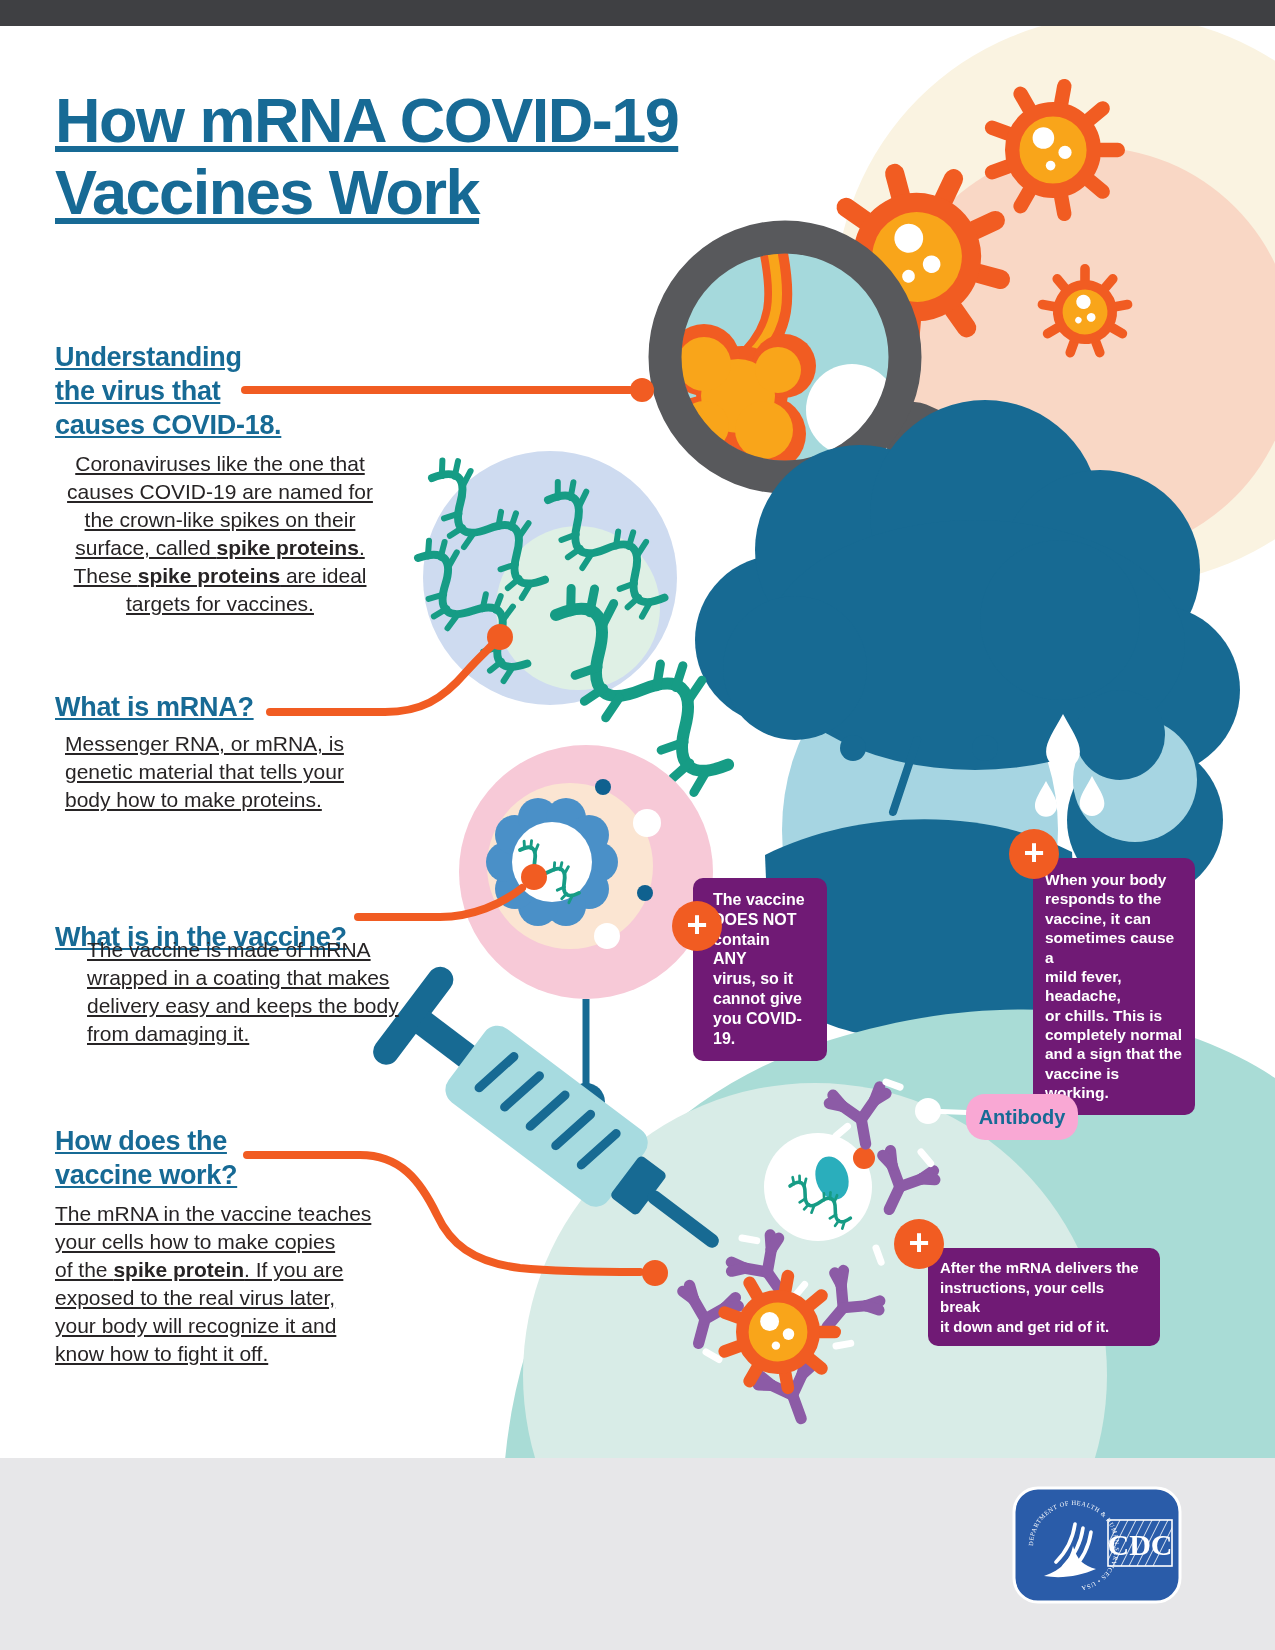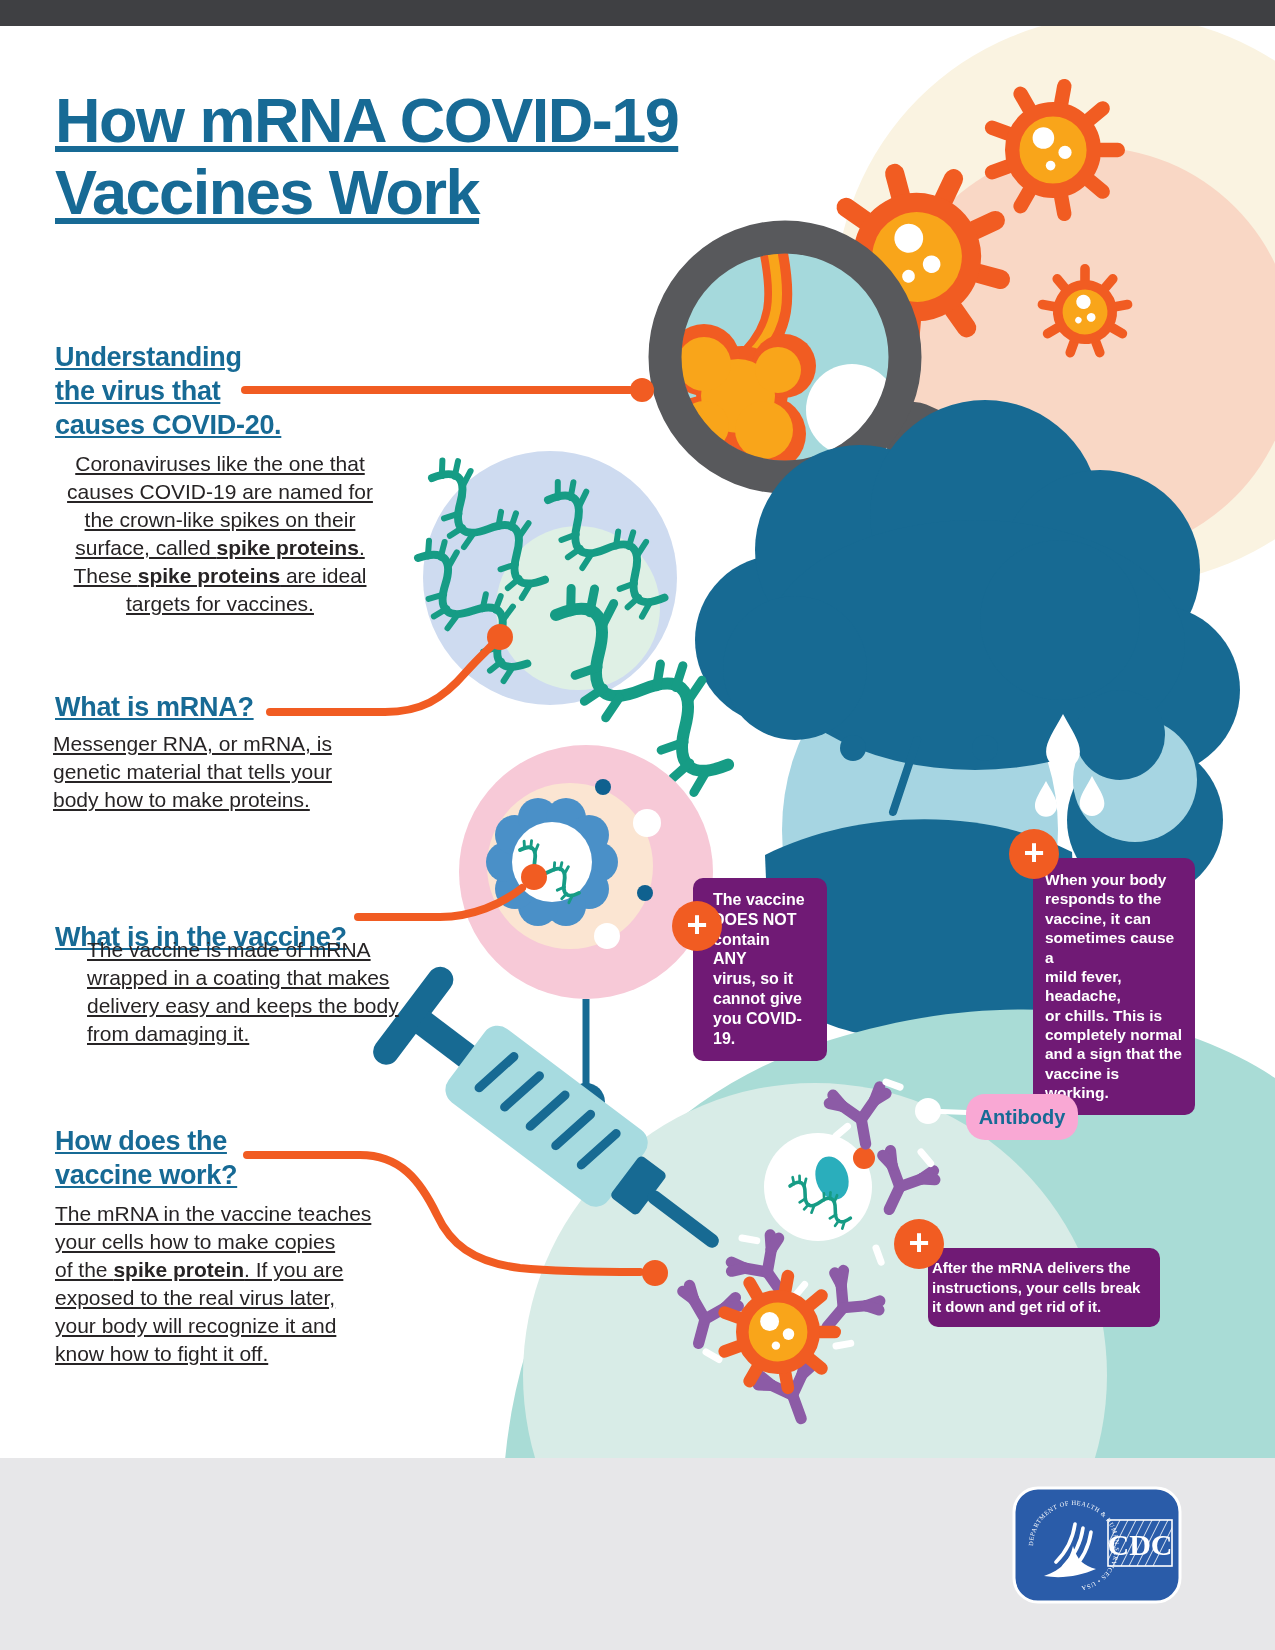--- a/index.html
+++ b/index.html
@@ -8,28 +8,28 @@
   #topbar{position:absolute;left:0;top:0;width:1275px;height:26px;background:#3f4043;z-index:6;}
   #art{position:absolute;left:0;top:0;z-index:1;}
   .txt{position:absolute;z-index:3;text-decoration:underline;}
   #title{left:55px;top:84px;font-size:63px;font-weight:800;line-height:1.15;
          color:#176a95;letter-spacing:-1.5px;white-space:pre-line;}
   .sec-head{font-size:27px;font-weight:800;color:#176a95;line-height:34px;
             letter-spacing:-0.3px;white-space:pre-line;}
   .sec-body{font-size:21px;color:#272425;line-height:28px;white-space:pre-line;}
   .b{font-weight:bold;}
   #s1h{left:55px;top:340px;} #s1b{left:55px;top:450px;width:330px;text-align:center;}
-  #s2h{left:55px;top:690px;} #s2b{left:53px;top:730px;width:330px;}
+  #s2h{left:55px;top:690px;} #s2b{left:65px;top:730px;width:330px;}
   #s3h{left:55px;top:920px;} #s3b{left:55px;top:936px;width:350px;margin-left:32px;}
   #s4h{left:55px;top:1124px;} #s4b{left:55px;top:1200px;width:340px;}
   .callout{position:absolute;z-index:4;background:#701a75;color:#ffffff;border-radius:10px;
            font-weight:bold;white-space:pre-line;box-sizing:border-box;}
   #callout1{left:693px;top:878px;width:134px;padding:12px 20px;font-size:16px;line-height:1.24;}
   #callout2{left:1033px;top:858px;width:162px;padding:12px 12px;font-size:15.5px;line-height:1.25;}
-  #callout3{left:928px;top:1248px;width:232px;padding:10px 4px;font-size:15px;line-height:1.3;}
+  #callout3{left:928px;top:1248px;width:232px;padding:10px 12px;font-size:15px;line-height:1.3;}
   .plus{position:absolute;z-index:5;width:50px;height:50px;border-radius:50%;background:#f15c22;
         color:#fff;font-size:36px;font-weight:800;display:flex;align-items:center;
         justify-content:center;line-height:1;padding-bottom:3px;box-sizing:border-box;}
   #plus1{left:672px;top:901px;} #plus2{left:1009px;top:829px;} #plus3{left:894px;top:1219px;}
   #antibody-pill{position:absolute;z-index:4;left:966px;top:1094px;width:112px;height:46px;
         background:#f9a8d4;border-radius:19px;color:#176a95;font-weight:800;font-size:20px;
         display:flex;align-items:center;justify-content:center;}
   #footer{position:absolute;left:0;top:1458px;width:1275px;height:192px;background:#e7e7e9;z-index:2;}
   #cdc-logo{position:absolute;left:1012px;top:1486px;z-index:3;}
 </style>
@@ -255,21 +255,21 @@
       <path d="M928,1111 L980,1113" stroke="#fff" stroke-width="5"></path>
       <circle cx="928" cy="1111" r="13" fill="#fff"></circle>
     </g>
   </svg>
 
   <div class="txt" id="title">How mRNA COVID-19
 Vaccines Work</div>
 
   <div class="txt sec-head" id="s1h">Understanding
 the virus that
-causes COVID-20.</div>
+causes COVID-18.</div>
   <div class="txt sec-body" id="s1b"><span>Coronaviruses like the one that
 causes COVID-19 are named for
 the crown-like spikes on their
 surface, called </span><span class="b">spike proteins</span><span>.
 These </span><span class="b">spike proteins</span><span> are ideal
 targets for vaccines.</span></div>
 
   <div class="txt sec-head" id="s2h">What is mRNA?</div>
   <div class="txt sec-body" id="s2b">Messenger RNA, or mRNA, is
 genetic material that tells your

